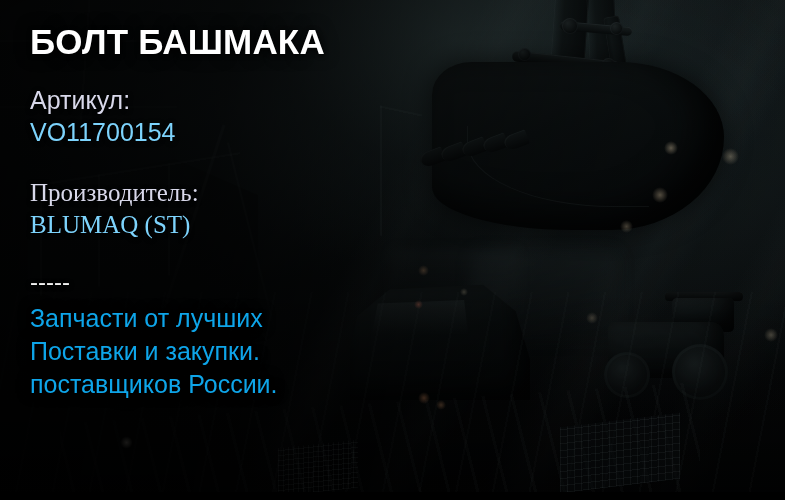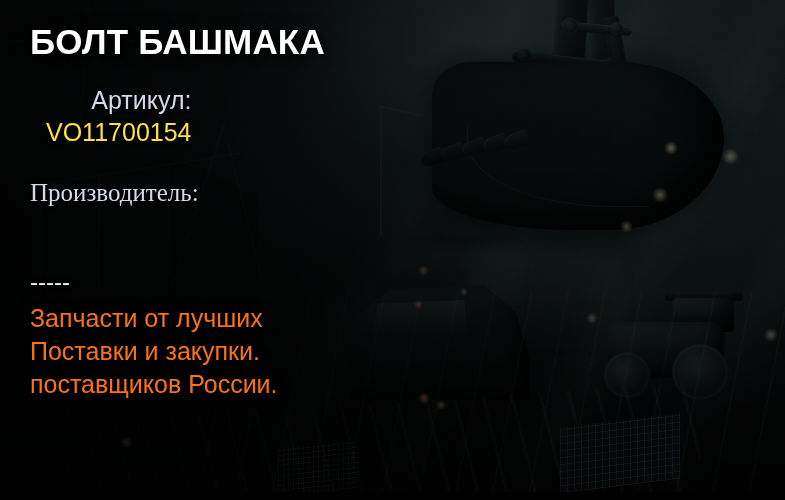--- a/index.html
+++ b/index.html
@@ -246,36 +246,35 @@
     text-shadow: 0 1px 5px rgba(0,0,0,.92), 0 0 16px rgba(0,0,0,.75);
   }
   .field { position: absolute; left: 30px; }
   .field-label {
     display: block; font-size: 25px; font-weight: 400;
     color: #d8d8ea; line-height: 1.28; white-space: nowrap;
     text-shadow: 0 1px 5px rgba(0,0,0,.92);
   }
   .field-value {
     display: block; font-size: 25px; font-weight: 400;
-    color: #fde047; line-height: 1.28; white-space: nowrap;
+    color: #7dd3fc; line-height: 1.28; white-space: nowrap;
     text-shadow: 0 1px 5px rgba(0,0,0,.92);
-    margin-left: 16px;
-  }
-  #field-article { top: 84px; text-align: right; }
+  }
+  #field-article { top: 84px; }
   #field-maker   { top: 177px; font-family: Liberation Serif, serif; }
 
   .divider {
     position: absolute; left: 30px; top: 270px;
     font-size: 24px; font-weight: 400; color: #f2f2f2;
     letter-spacing: 0px; line-height: 1;
     text-shadow: 0 1px 5px rgba(0,0,0,.9);
   }
   .promo {
     position: absolute; left: 30px; top: 302px;
-    font-size: 25px; font-weight: 400; color: #f97316;
+    font-size: 25px; font-weight: 400; color: #0ea5e9;
     line-height: 1.32; white-space: nowrap;
     text-shadow: 0 1px 5px rgba(0,0,0,.92), 0 0 14px rgba(0,0,0,.6);
   }
   .promo span { display: block; }
 </style>
 </head>
 <body>
 
 <div id="card">
 
@@ -342,20 +341,21 @@
 
     <div class="title">БОЛТ БАШМАКА</div>
 
     <div class="field" id="field-article">
       <span class="field-label">Артикул:</span>
       <span class="field-value">VO11700154</span>
     </div>
 
     <div class="field" id="field-maker">
       <span class="field-label">Производитель:</span>
+      <span class="field-value">BLUMAQ (ST)</span>
     </div>
 
     <div class="divider">-----</div>
 
     <div class="promo">
       <span>Запчасти от лучших</span>
       <span>Поставки и закупки.</span>
       <span>поставщиков России.</span>
     </div>
 

